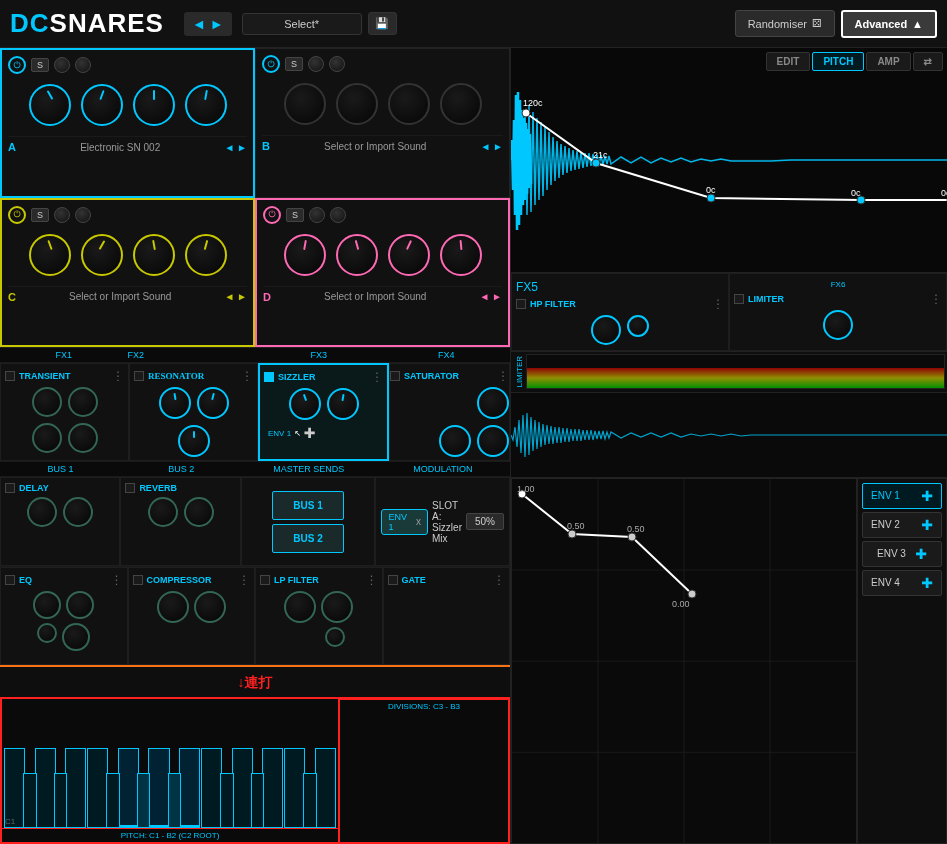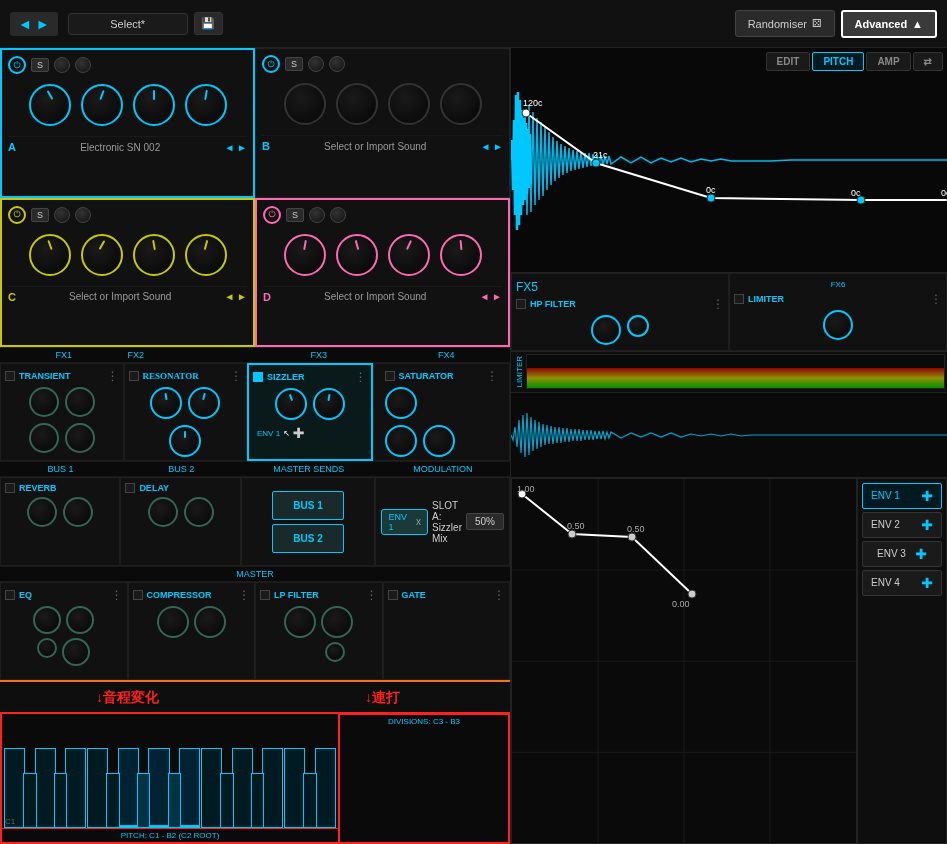--- a/index.html
+++ b/index.html
@@ -81,20 +81,23 @@
       font-weight: bold;
       display: flex;
       align-items: center;
       gap: 5px;
     }
   </style>
 </head>
 <body>
 
 <div class="top-bar">
+  <div class="logo">
+    <span>DC</span><span>SNARES</span>
+  </div>
   <div class="nav-arrows">
     <span>◄</span>
     <span>►</span>
   </div>
   <div class="preset-name">Select*</div>
   <div class="save-icon">💾</div>
   <div class="spacer"></div>
   <div class="randomiser-btn">
     <span>Randomiser</span>
     <span>⚄</span>
@@ -277,21 +280,21 @@
           </div>
         </div>
 
         <div style="position:absolute;bottom:18px;left:8px;font-size:8px;color:#00c8ff;display:flex;align-items:center;gap:3px;">
           <span>ENV 1</span>
           <span style="color:#fff;">↖</span>
           <span style="color:#ccc;font-size:14px;">✚</span>
         </div>
       </div>
 
-      <div style="flex:1;border:1px solid #1e1e1e;background:#111;padding:5px 11px;display:flex;flex-direction:column;align-items:flex-start;">
+      <div style="flex:1;border:1px solid #1e1e1e;background:#111;padding:5px 0;display:flex;flex-direction:column;align-items:flex-end;">
         <div style="display:flex;align-items:center;width:100%;margin-bottom:4px;">
           <div style="width:10px;height:10px;border:1px solid #444;background:#1a1a1a;margin-right:4px;cursor:pointer;"></div>
           <span style="color:#00c8ff;font-size:9px;font-weight:bold;text-transform:uppercase;flex:1;">SATURATOR</span>
           <span style="color:#666;font-size:12px;cursor:pointer;">⋮</span>
         </div>
         <div style="display:flex;gap:6px;">
           <div style="width:32px;height:32px;border-radius:50%;background:radial-gradient(circle at 40% 35%,#1a1a1a,#050505);border:2px solid #00c8ff;cursor:pointer;"></div>
         </div>
         <div style="margin-top:6px;display:flex;gap:6px;">
           <div style="width:32px;height:32px;border-radius:50%;background:radial-gradient(circle at 40% 35%,#1a1a1a,#050505);border:2px solid #00c8ff;cursor:pointer;"></div>
@@ -305,32 +308,32 @@
       <div style="flex:1.8;text-align:center;font-size:9px;color:#00c8ff;padding:2px 0;">BUS 2</div>
       <div style="flex:2;text-align:center;font-size:9px;color:#00c8ff;padding:2px 0;">MASTER SENDS</div>
       <div style="flex:2;text-align:center;font-size:9px;color:#00c8ff;padding:2px 0;">MODULATION</div>
     </div>
 
     <div style="display:flex; height:90px; border-bottom:1px solid #1a1a1a;">
 
       <div style="flex:1.8;border:1px solid #1e1e1e;background:#111;padding:5px 4px;display:flex;flex-direction:column;align-items:center;">
         <div style="display:flex;align-items:center;width:100%;margin-bottom:4px;">
           <div style="width:10px;height:10px;border:1px solid #444;background:#1a1a1a;margin-right:4px;cursor:pointer;"></div>
+          <span style="color:#00c8ff;font-size:9px;font-weight:bold;text-transform:uppercase;flex:1;">DELAY</span>
+        </div>
+        <div style="display:flex;gap:6px;">
+          <div style="width:30px;height:30px;border-radius:50%;background:radial-gradient(circle at 40% 35%,#1a1a1a,#050505);border:2px solid #336655;cursor:pointer;"></div>
+          <div style="width:30px;height:30px;border-radius:50%;background:radial-gradient(circle at 40% 35%,#1a1a1a,#050505);border:2px solid #336655;cursor:pointer;"></div>
+        </div>
+      </div>
+
+      <div style="flex:1.8;border:1px solid #1e1e1e;background:#111;padding:5px 4px;display:flex;flex-direction:column;align-items:center;">
+        <div style="display:flex;align-items:center;width:100%;margin-bottom:4px;">
+          <div style="width:10px;height:10px;border:1px solid #444;background:#1a1a1a;margin-right:4px;cursor:pointer;"></div>
           <span style="color:#00c8ff;font-size:9px;font-weight:bold;text-transform:uppercase;flex:1;">REVERB</span>
-        </div>
-        <div style="display:flex;gap:6px;">
-          <div style="width:30px;height:30px;border-radius:50%;background:radial-gradient(circle at 40% 35%,#1a1a1a,#050505);border:2px solid #336655;cursor:pointer;"></div>
-          <div style="width:30px;height:30px;border-radius:50%;background:radial-gradient(circle at 40% 35%,#1a1a1a,#050505);border:2px solid #336655;cursor:pointer;"></div>
-        </div>
-      </div>
-
-      <div style="flex:1.8;border:1px solid #1e1e1e;background:#111;padding:5px 4px;display:flex;flex-direction:column;align-items:center;">
-        <div style="display:flex;align-items:center;width:100%;margin-bottom:4px;">
-          <div style="width:10px;height:10px;border:1px solid #444;background:#1a1a1a;margin-right:4px;cursor:pointer;"></div>
-          <span style="color:#00c8ff;font-size:9px;font-weight:bold;text-transform:uppercase;flex:1;">DELAY</span>
         </div>
         <div style="display:flex;gap:6px;">
           <div style="width:30px;height:30px;border-radius:50%;background:radial-gradient(circle at 40% 35%,#1a1a1a,#050505);border:2px solid #336655;cursor:pointer;"></div>
           <div style="width:30px;height:30px;border-radius:50%;background:radial-gradient(circle at 40% 35%,#1a1a1a,#050505);border:2px solid #336655;cursor:pointer;"></div>
         </div>
       </div>
 
       <div style="flex:2;border:1px solid #1e1e1e;background:#111;padding:5px;display:flex;flex-direction:column;align-items:center;justify-content:center;gap:4px;">
         <div style="background:#1a2a2a;border:1px solid #00c8ff;border-radius:2px;padding:8px 20px;color:#00c8ff;font-size:10px;font-weight:bold;cursor:pointer;">BUS 1</div>
         <div style="background:#1a2a2a;border:1px solid #00c8ff;border-radius:2px;padding:8px 20px;color:#00c8ff;font-size:10px;font-weight:bold;cursor:pointer;">BUS 2</div>
@@ -339,23 +342,20 @@
       <div style="flex:2;border:1px solid #1e1e1e;background:#111;padding:5px;display:flex;align-items:center;gap:4px;">
         <div style="background:#1a3a3a;border:1px solid #00c8ff;border-radius:3px;padding:2px 6px;color:#00c8ff;font-size:9px;display:flex;align-items:center;gap:3px;">
           <span>ENV 1</span>
           <span style="color:#999;cursor:pointer;font-size:10px;">x</span>
         </div>
         <span style="color:#ccc;font-size:10px;flex:1;">SLOT A: Sizzler Mix</span>
         <div style="background:#2a2a2a;border:1px solid #444;border-radius:2px;padding:2px 8px;color:#ccc;font-size:10px;">50%</div>
       </div>
     </div>
 
-    <div style="background:#0a0a0a; border-bottom:1px solid #1a1a1a; display:flex;">
-      <div style="flex:4; text-align:center; font-size:9px; color:#00c8ff; padding:2px 0;">MASTER</div>
-    </div>
 
     <div style="display:flex; height:100px; border-bottom:2px solid #f97316;">
 
       <div style="flex:1;border:1px solid #1e1e1e;background:#111;padding:5px 4px;display:flex;flex-direction:column;align-items:center;">
         <div style="display:flex;align-items:center;width:100%;margin-bottom:4px;">
           <div style="width:10px;height:10px;border:1px solid #444;background:#1a1a1a;margin-right:4px;cursor:pointer;"></div>
           <span style="color:#00c8ff;font-size:9px;font-weight:bold;text-transform:uppercase;flex:1;">EQ</span>
           <span style="color:#666;font-size:12px;cursor:pointer;">⋮</span>
         </div>
         <div style="display:flex;gap:5px;">
@@ -398,21 +398,20 @@
       <div style="flex:1;border:1px solid #1e1e1e;background:#111;padding:5px 4px;display:flex;flex-direction:column;align-items:center;">
         <div style="display:flex;align-items:center;width:100%;margin-bottom:4px;">
           <div style="width:10px;height:10px;border:1px solid #444;background:#1a1a1a;margin-right:4px;cursor:pointer;"></div>
           <span style="color:#00c8ff;font-size:9px;font-weight:bold;text-transform:uppercase;flex:1;">GATE</span>
           <span style="color:#666;font-size:12px;cursor:pointer;">⋮</span>
         </div>
       </div>
     </div>
 
     <div style="display:flex; height:30px; background:#0e0e0e;">
-      <div style="flex:2;text-align:center;color:#ff2020;font-size:14px;font-weight:bold;line-height:30px;">↓音程変化</div>
       <div style="flex:2;text-align:center;color:#ff2020;font-size:14px;font-weight:bold;line-height:30px;">↓連打</div>
     </div>
 
     <div style="display:flex;flex:1;min-height:0;">
 
       <div style="flex:2;border:2px solid #ff2020;background:#0a0a0a;display:flex;flex-direction:column;overflow:hidden;">
         <div style="flex:1;display:flex;align-items:flex-end;padding:4px 2px 0;gap:1px;position:relative;">
 
           <div style="flex:1;background:#001a22;border:1px solid #00c8ff;height:80px;cursor:pointer;"></div>
           <div style="flex:0.6;background:#001a22;border:1px solid #00c8ff;height:55px;cursor:pointer;z-index:2;margin:0 -3px;"></div>

